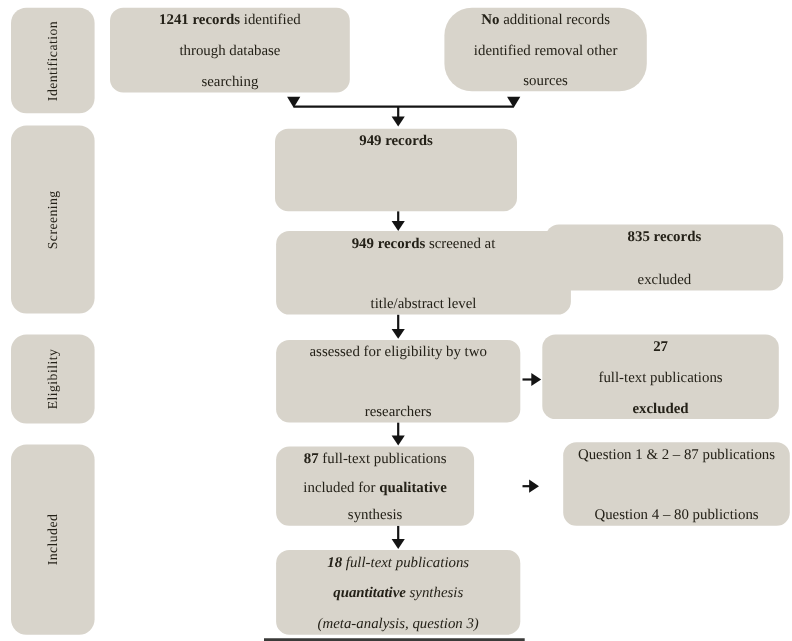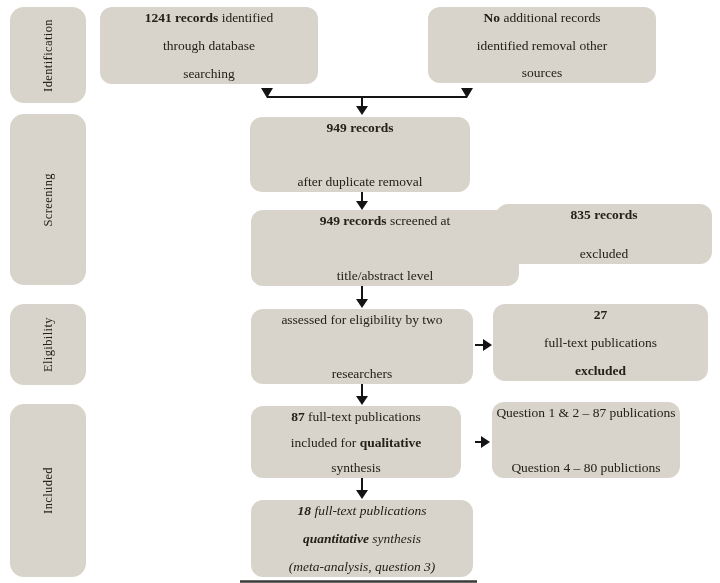--- a/index.html
+++ b/index.html
@@ -111,29 +111,28 @@
   <div class="stage" style="left:10px; top:404px; width:76px; height:173px;">
     <span class="label">Included</span>
   </div>
 
   <div class="box" style="left:100px; top:7px; width:218px; height:77px;">
       <div class="line"><span class="b">1241 records</span><span> identified</span></div>
       <div class="line"><span>through database</span></div>
       <div class="line"><span>searching</span></div>
     </div>
 
-  <div class="box" style="left:428px; top:7px; width:228px; height:76px;">
+  <div class="box" style="left:404px; top:7px; width:184px; height:76px;border-radius:25px;">
       <div class="line"><span class="b">No</span><span> additional records</span></div>
       <div class="line"><span>identified removal other</span></div>
       <div class="line"><span>sources</span></div>
     </div>
 
   <div class="box" style="left:250px; top:117px; width:220px; height:75px;">
       <div class="line"><span class="b">949 records</span></div>
-      <div class="line"><span>after duplicate removal</span></div>
     </div>
 
   <div class="box" style="left:251px; top:210px; width:268px; height:76px;">
       <div class="line"><span class="b">949 records</span><span> screened at</span></div>
       <div class="line"><span>title/abstract level</span></div>
     </div>
 
   <div class="box" style="left:496px; top:204px; width:216px; height:60px;">
       <div class="line"><span class="b">835 records</span></div>
       <div class="line"><span>excluded</span></div>
@@ -143,27 +142,27 @@
       <div class="line"><span>assessed for eligibility by two</span></div>
       <div class="line"><span>researchers</span></div>
     </div>
 
   <div class="box" style="left:493px; top:304px; width:215px; height:77px;">
       <div class="line"><span class="b">27</span></div>
       <div class="line"><span>full-text publications</span></div>
       <div class="line"><span class="b">excluded</span></div>
     </div>
 
-  <div class="box" style="left:251px; top:406px; width:210px; height:72px;">
+  <div class="box" style="left:251px; top:406px; width:180px; height:72px;">
       <div class="line"><span class="b">87</span><span> full-text publications</span></div>
       <div class="line"><span>included for </span><span class="b">qualitative</span></div>
       <div class="line"><span>synthesis</span></div>
     </div>
 
-  <div class="box" style="left:492px; top:402px; width:188px; height:76px;">
+  <div class="box" style="left:512px; top:402px; width:206px; height:76px;">
       <div class="line"><span>Question 1 &amp; 2 – 87 publications</span></div>
       <div class="line"><span>Question 4 – 80 publictions</span></div>
     </div>
 
   <div class="box" style="left:251px; top:500px; width:222px; height:77px;font-style:italic;">
       <div class="line"><span class="b">18</span><span> full-text publications</span></div>
       <div class="line"><span class="b">quantitative</span><span> synthesis</span></div>
       <div class="line"><span>(meta-analysis, question 3)</span></div>
     </div>
 

